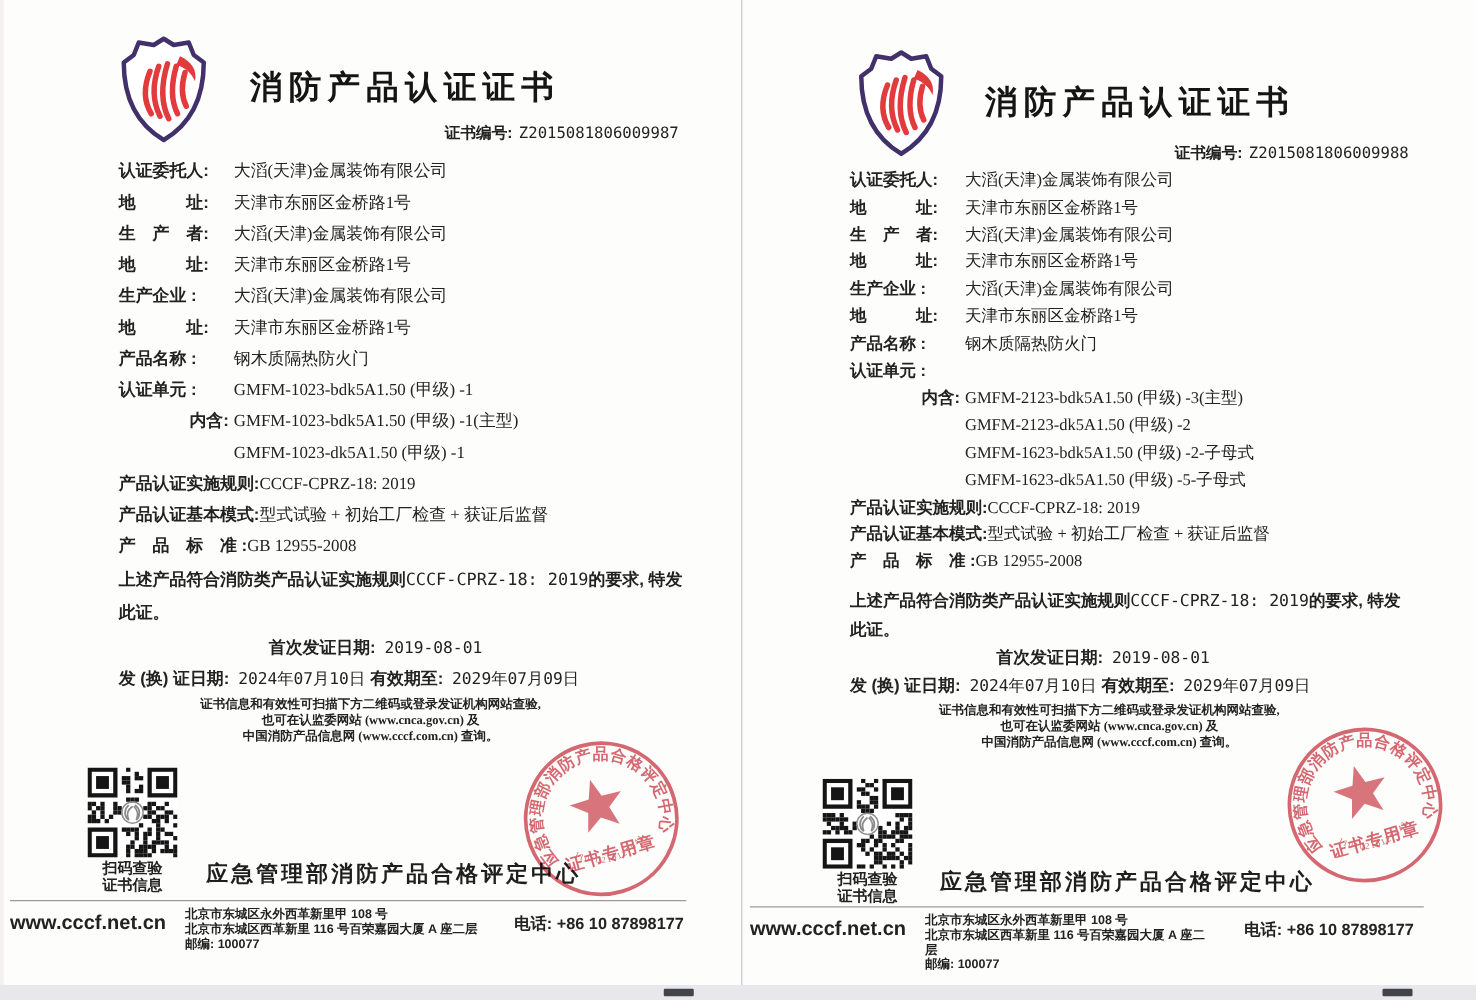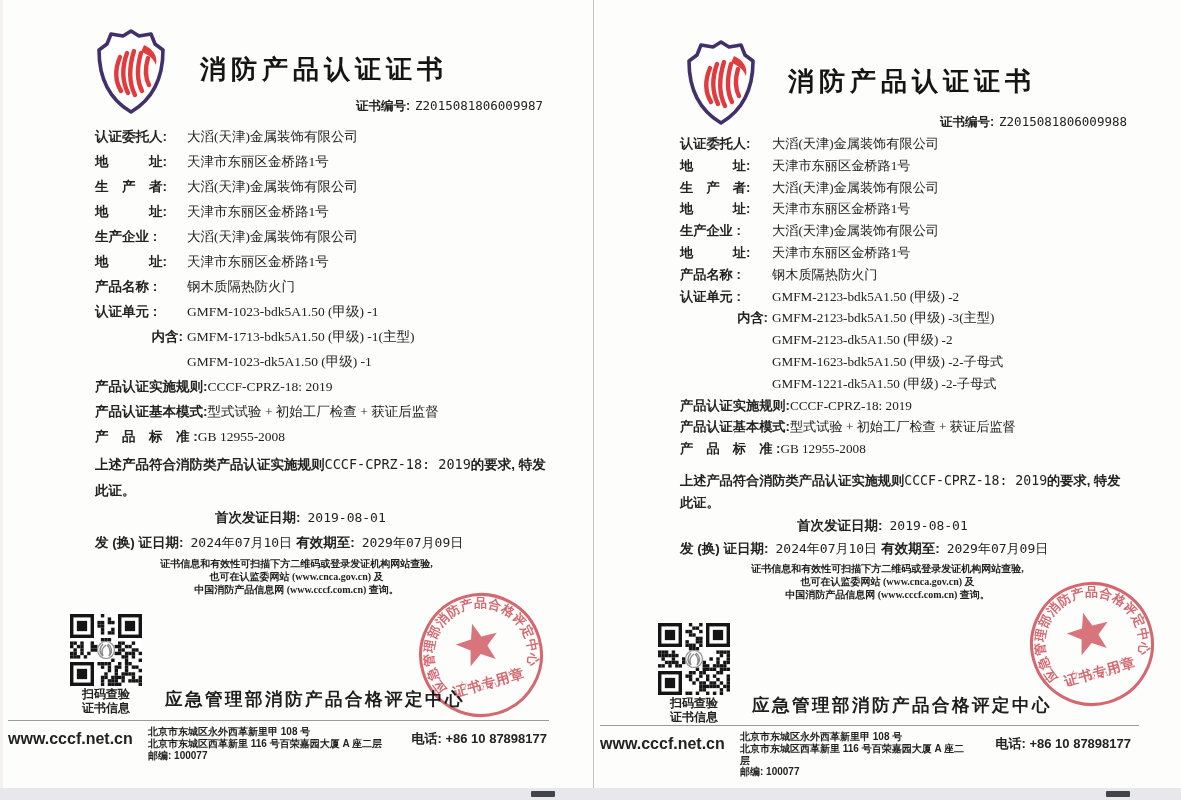--- a/index.html
+++ b/index.html
@@ -132,21 +132,21 @@
         <div class="frow">
           <span class="flbl">产品名称 :</span>
           <span class="fval">钢木质隔热防火门</span>
         </div>
         <div class="frow">
           <span class="flbl">认证单元 :</span>
           <span class="fval">GMFM-1023-bdk5A1.50 (甲级) -1</span>
         </div>
         <div class="frow inner">
           <span class="flbl">内含:</span>
-          <span class="fval">GMFM-1713-bdk5A1.50 (甲级) -1(主型)</span>
+          <span class="fval">GMFM-1023-bdk5A1.50 (甲级) -1(主型)</span>
         </div>
         <div class="frow">
           <span class="flbl"></span>
           <span class="fval">GMFM-1023-dk5A1.50 (甲级) -1</span>
         </div>
         <div class="frow">
           <span class="flbl">产品认证实施规则:</span>
           <span class="fval">CCCF-CPRZ-18: 2019</span>
         </div>
         <div class="frow">
@@ -383,37 +383,36 @@
         <div class="frow">
           <span class="flbl">地　　　址:</span>
           <span class="fval">天津市东丽区金桥路1号</span>
         </div>
         <div class="frow">
           <span class="flbl">产品名称 :</span>
           <span class="fval">钢木质隔热防火门</span>
         </div>
         <div class="frow">
           <span class="flbl">认证单元 :</span>
-          <span class="fval">GMFM-2123-bdk5A1.50 (甲级) -2</span>
         </div>
         <div class="frow inner">
           <span class="flbl">内含:</span>
           <span class="fval">GMFM-2123-bdk5A1.50 (甲级) -3(主型)</span>
         </div>
         <div class="frow">
           <span class="flbl"></span>
           <span class="fval">GMFM-2123-dk5A1.50 (甲级) -2</span>
         </div>
         <div class="frow">
           <span class="flbl"></span>
           <span class="fval">GMFM-1623-bdk5A1.50 (甲级) -2-子母式</span>
         </div>
         <div class="frow">
           <span class="flbl"></span>
-          <span class="fval">GMFM-1221-dk5A1.50 (甲级) -2-子母式</span>
+          <span class="fval">GMFM-1623-dk5A1.50 (甲级) -5-子母式</span>
         </div>
         <div class="frow">
           <span class="flbl">产品认证实施规则:</span>
           <span class="fval">CCCF-CPRZ-18: 2019</span>
         </div>
         <div class="frow">
           <span class="flbl">产品认证基本模式:</span>
           <span class="fval">型式试验 + 初始工厂检查 + 获证后监督</span>
         </div>
         <div class="frow">

